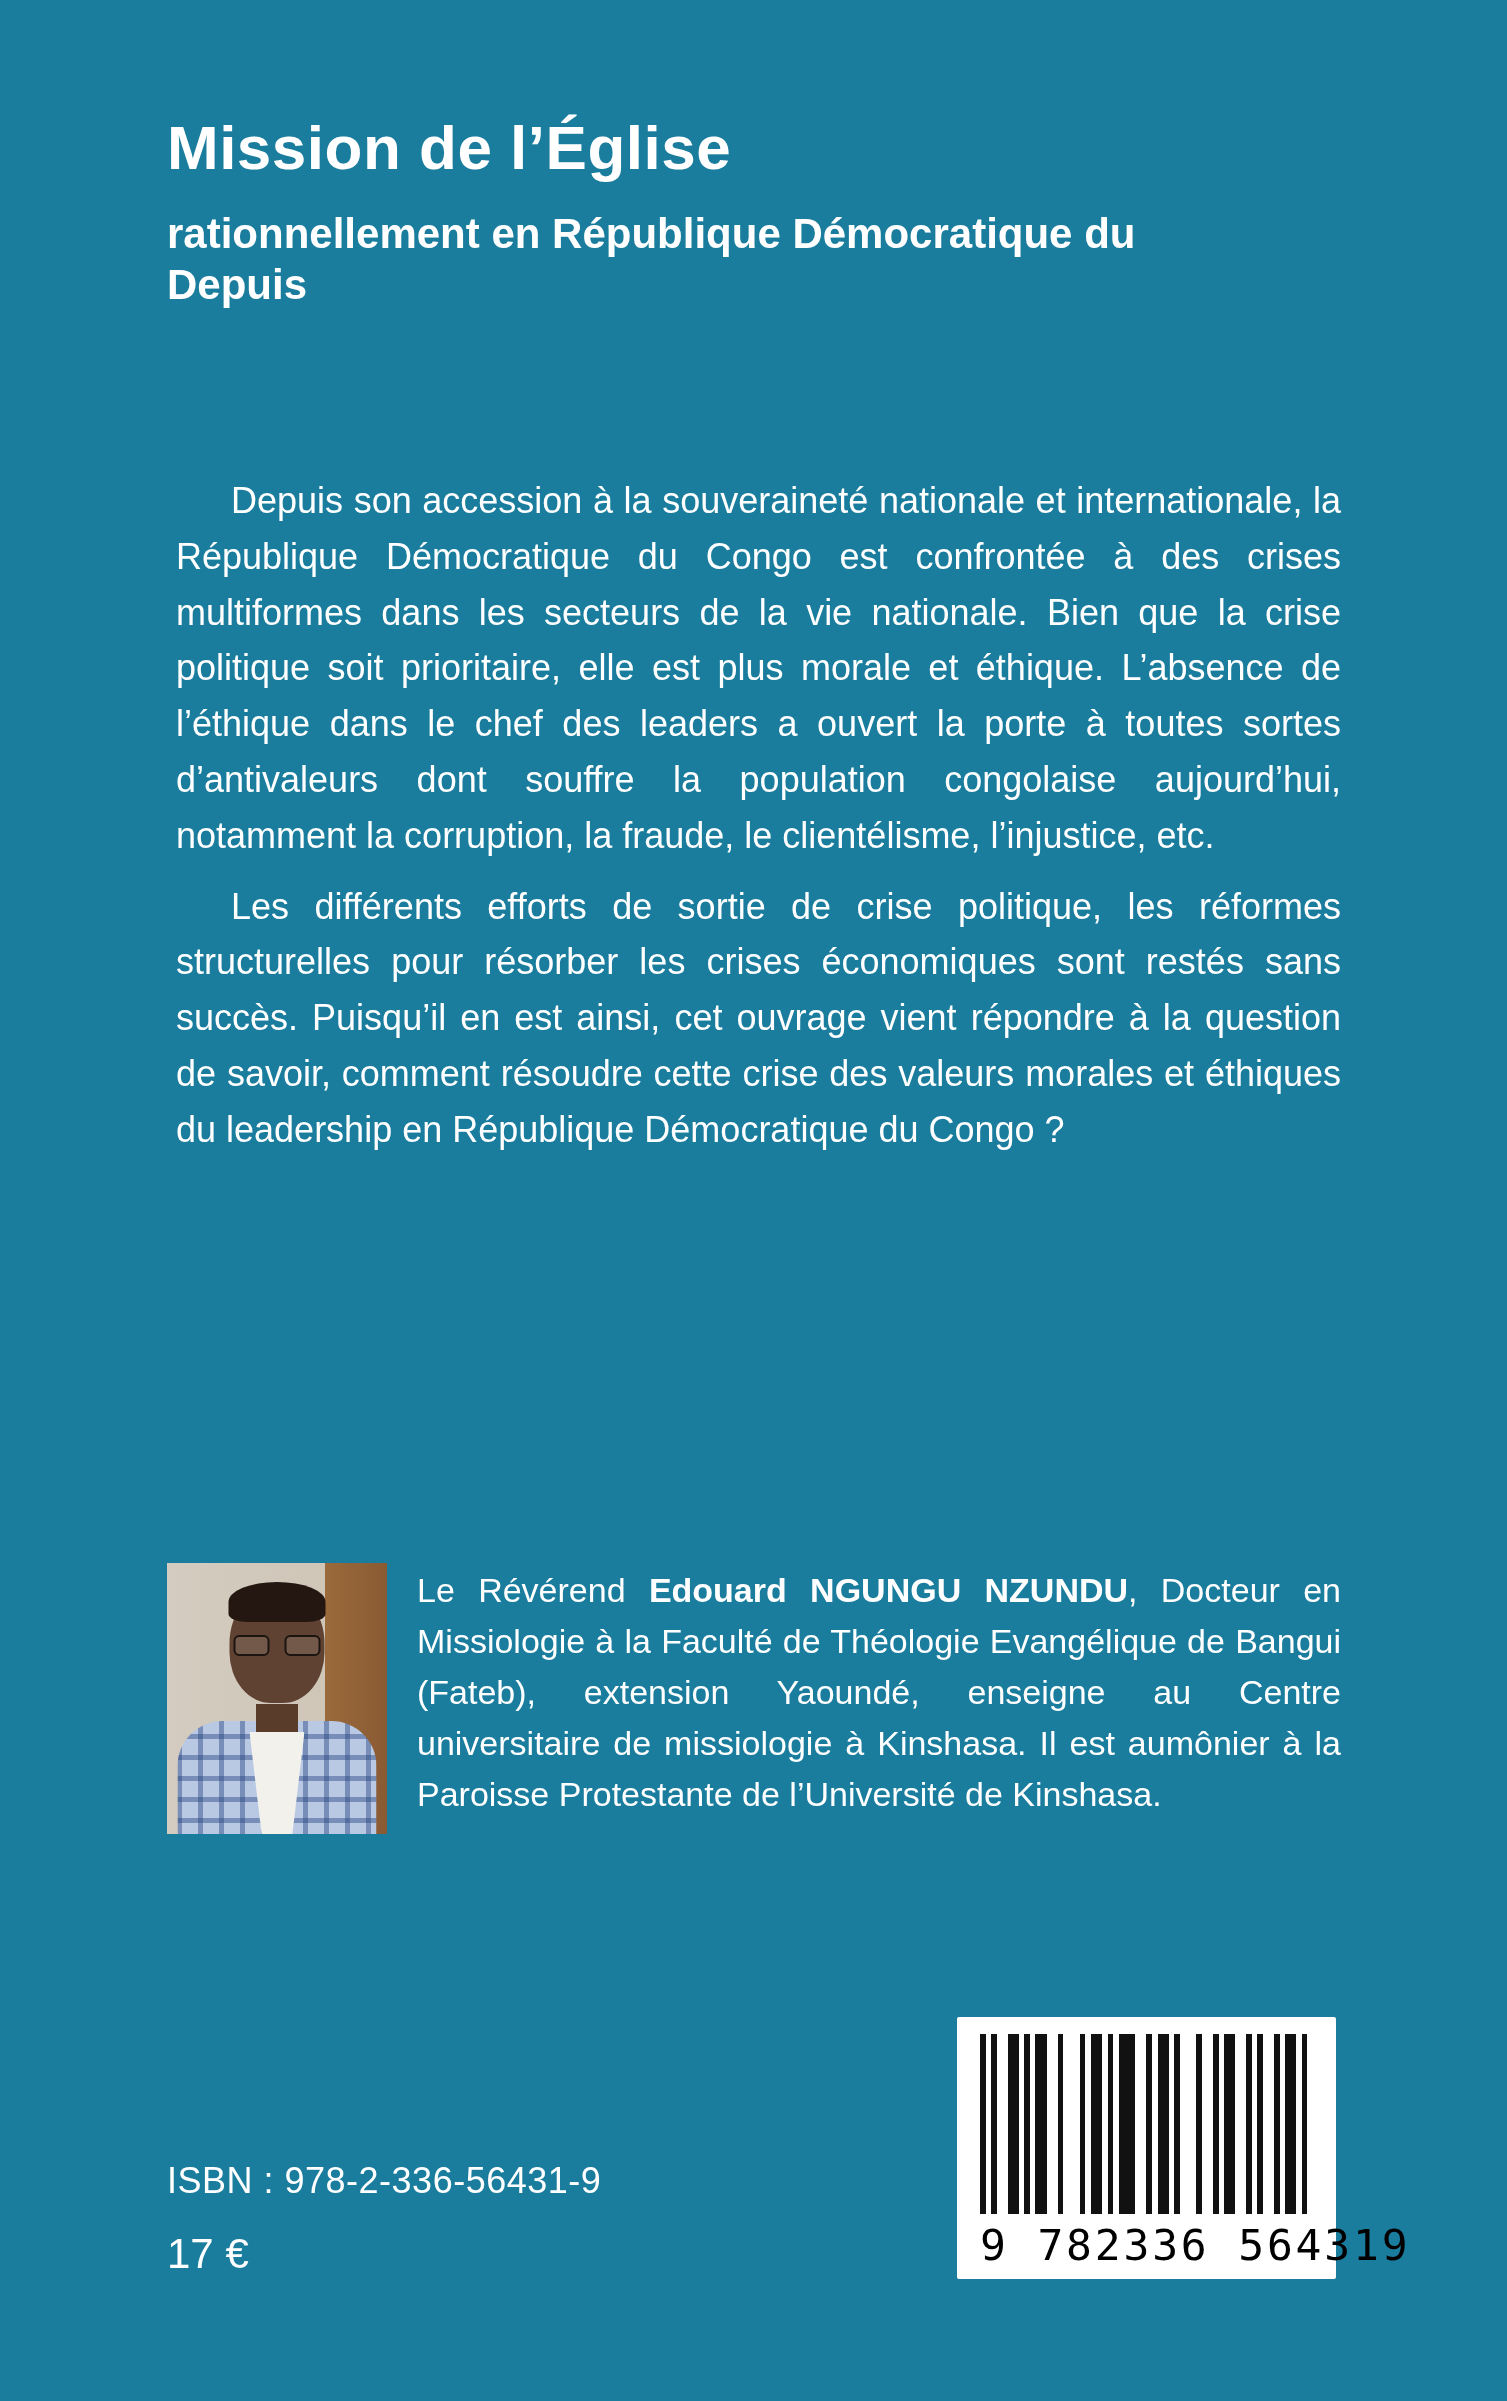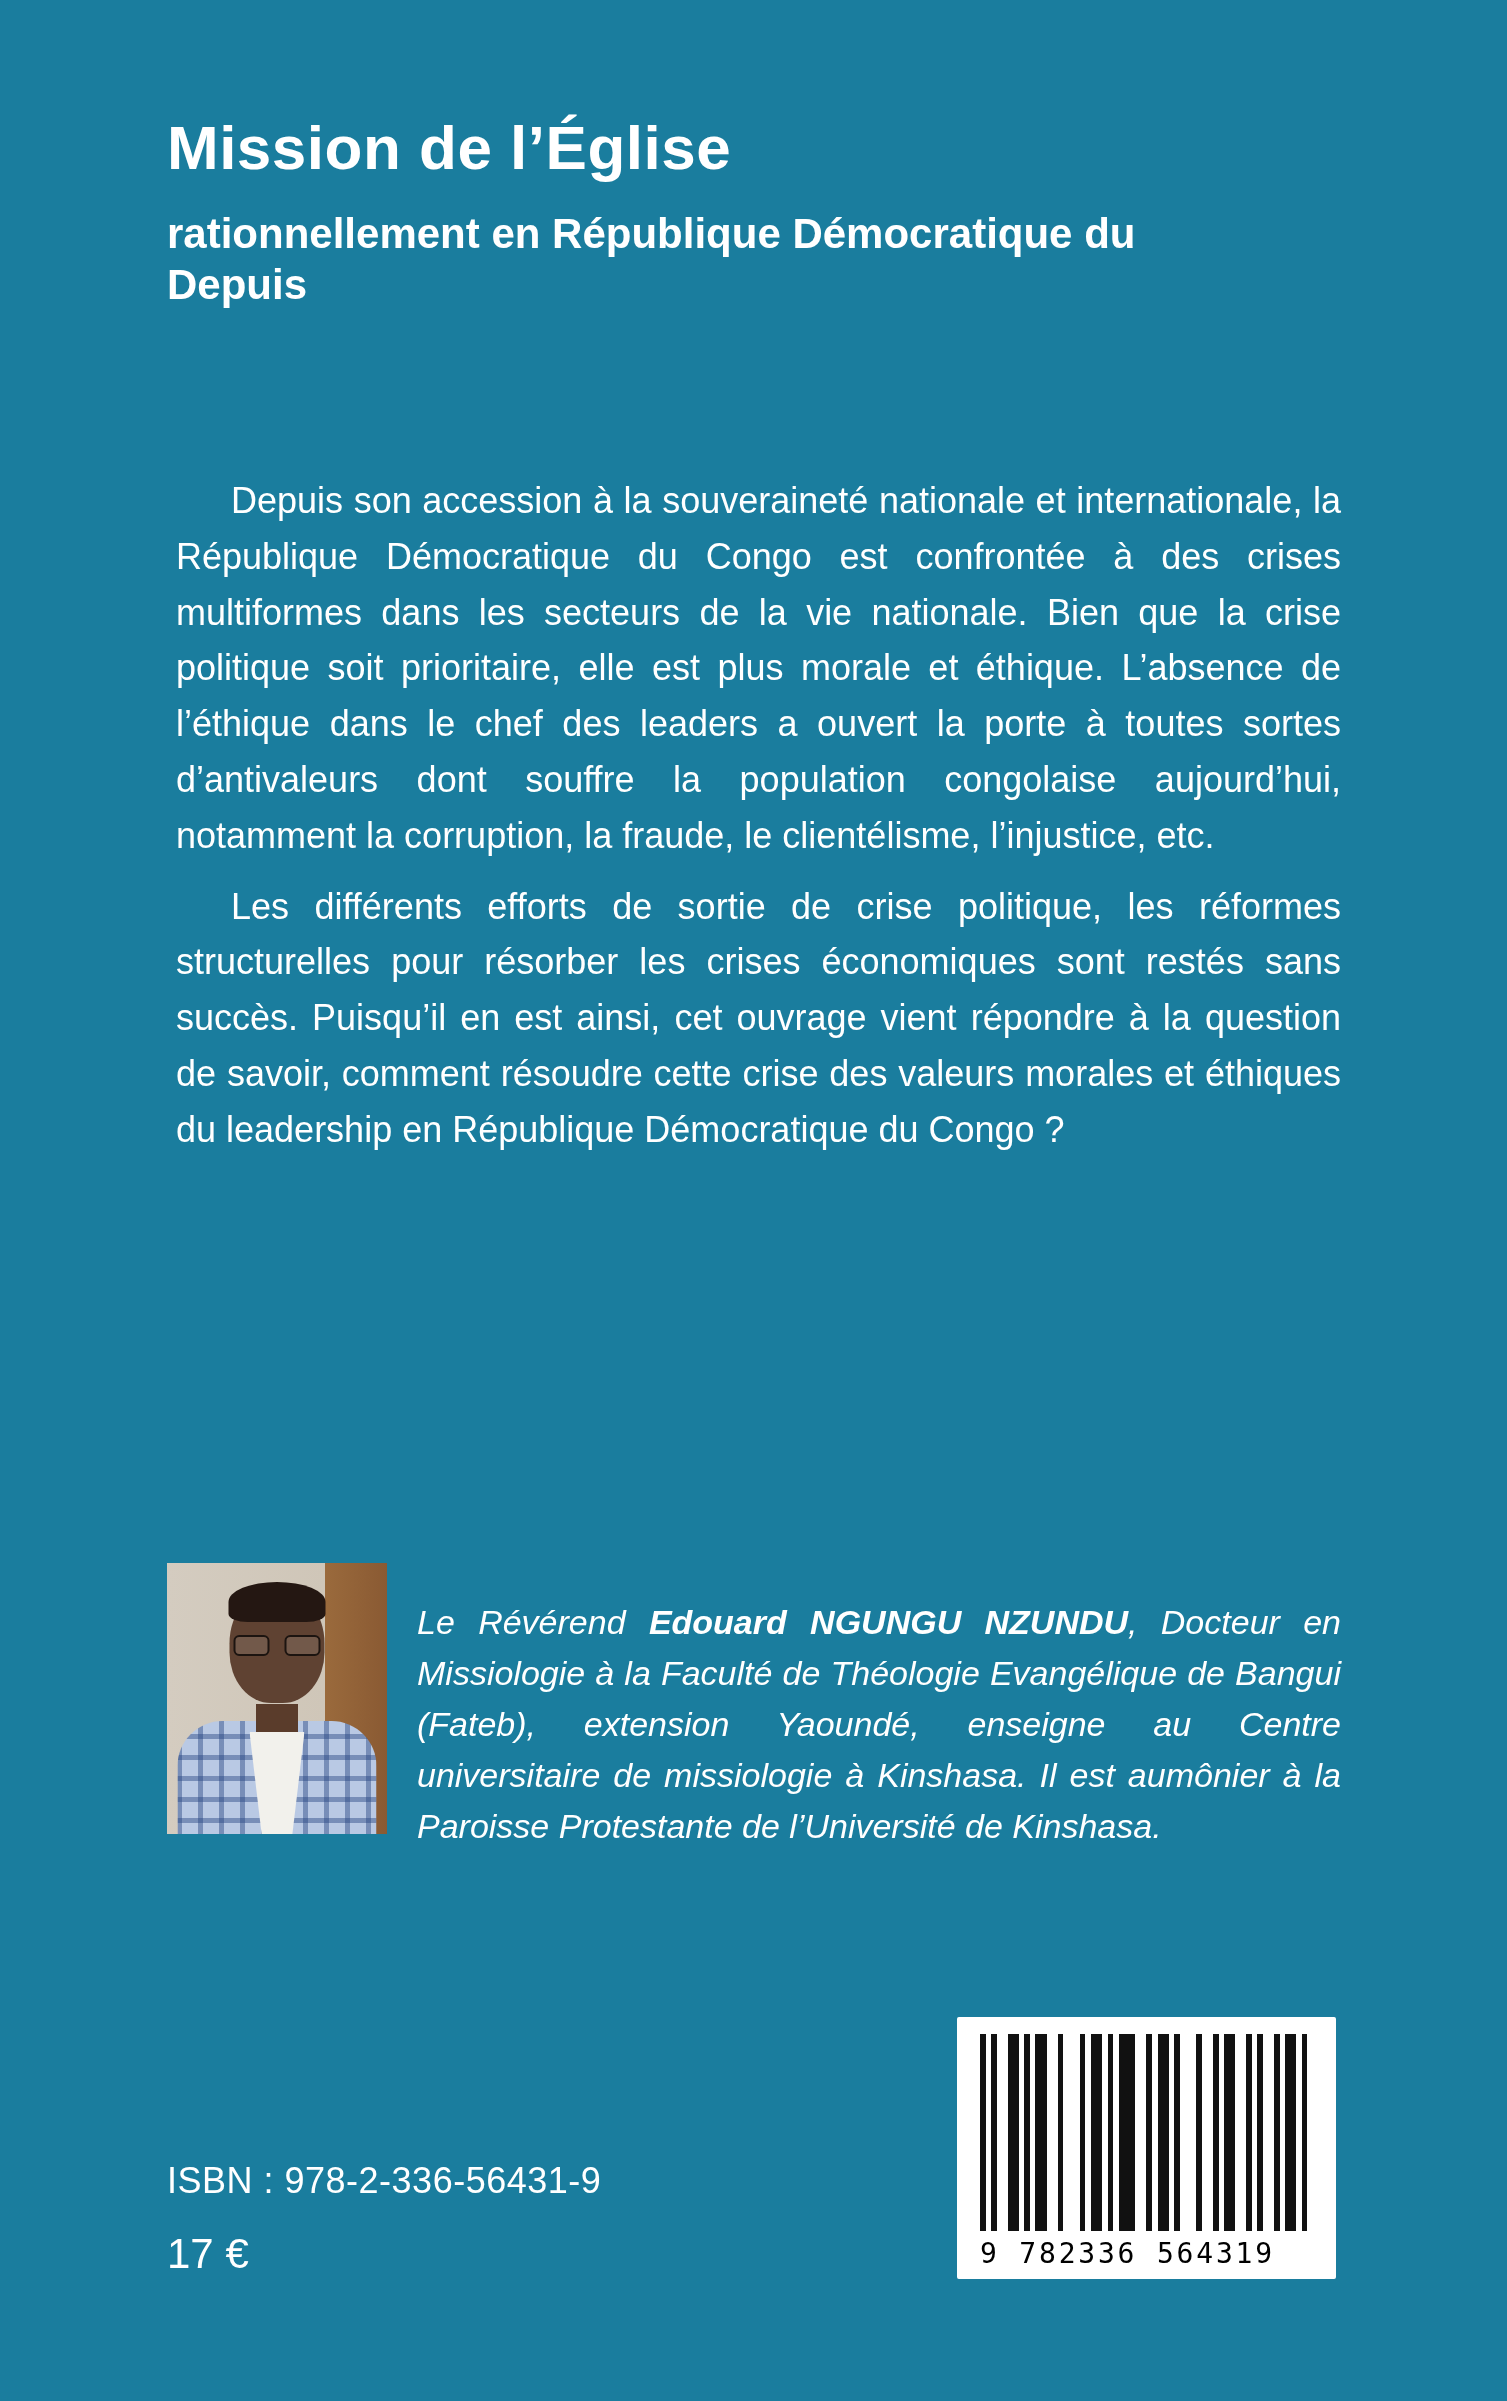--- a/index.html
+++ b/index.html
@@ -136,24 +136,22 @@
     height: 21px;
     border: 2.8px solid #1c1410;
     border-radius: 5.7px;
     background: rgba(255,255,255,0.12);
     box-sizing: border-box;
   }
 
   .author-bio {
     font-size: 34px;
     line-height: 1.5;
-    font-style: italic;
     text-align: justify;
     padding-top: 1.9px;
-    margin-top: 32px;
   }
   .author-name { font-weight: bold; }
 
   .isbn-text {
     position: absolute;
     left: 167px;
     top: 2160px;
     font-size: 36px;
     letter-spacing: 0.5px;
   }
@@ -181,21 +179,21 @@
     flex: 1;
     display: flex;
     align-items: stretch;
   }
   .barcode-bars .bar { background: #111111; }
   .barcode-bars .gap { background: transparent; }
   .barcode-number {
     margin-top: 5.7px;
     color: #000000;
     font-family: "DejaVu Sans Mono", monospace;
-    font-size: 28px;
+    font-size: 43px;
     text-align: left;
     letter-spacing: 2.8px;
     white-space: nowrap;
   }
 </style>
 </head>
 <body>
 
 <div class="title-block">
   <div class="book-title">Mission de l’Église</div>

